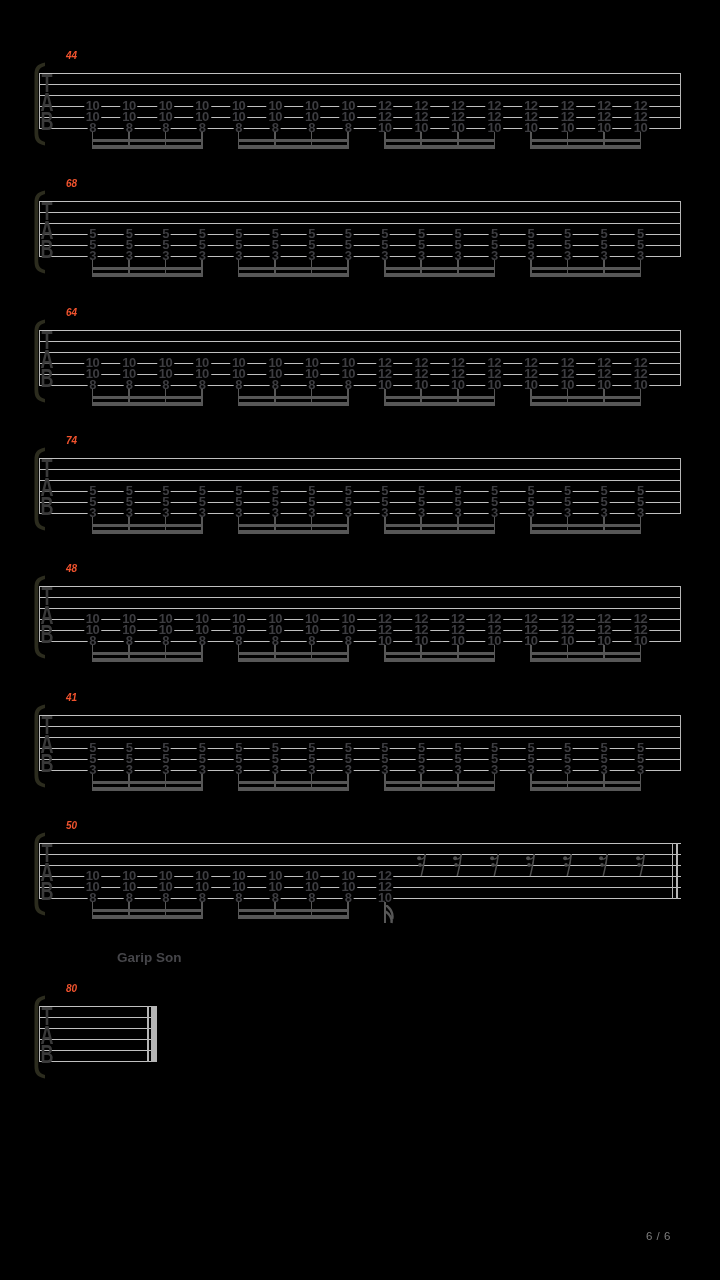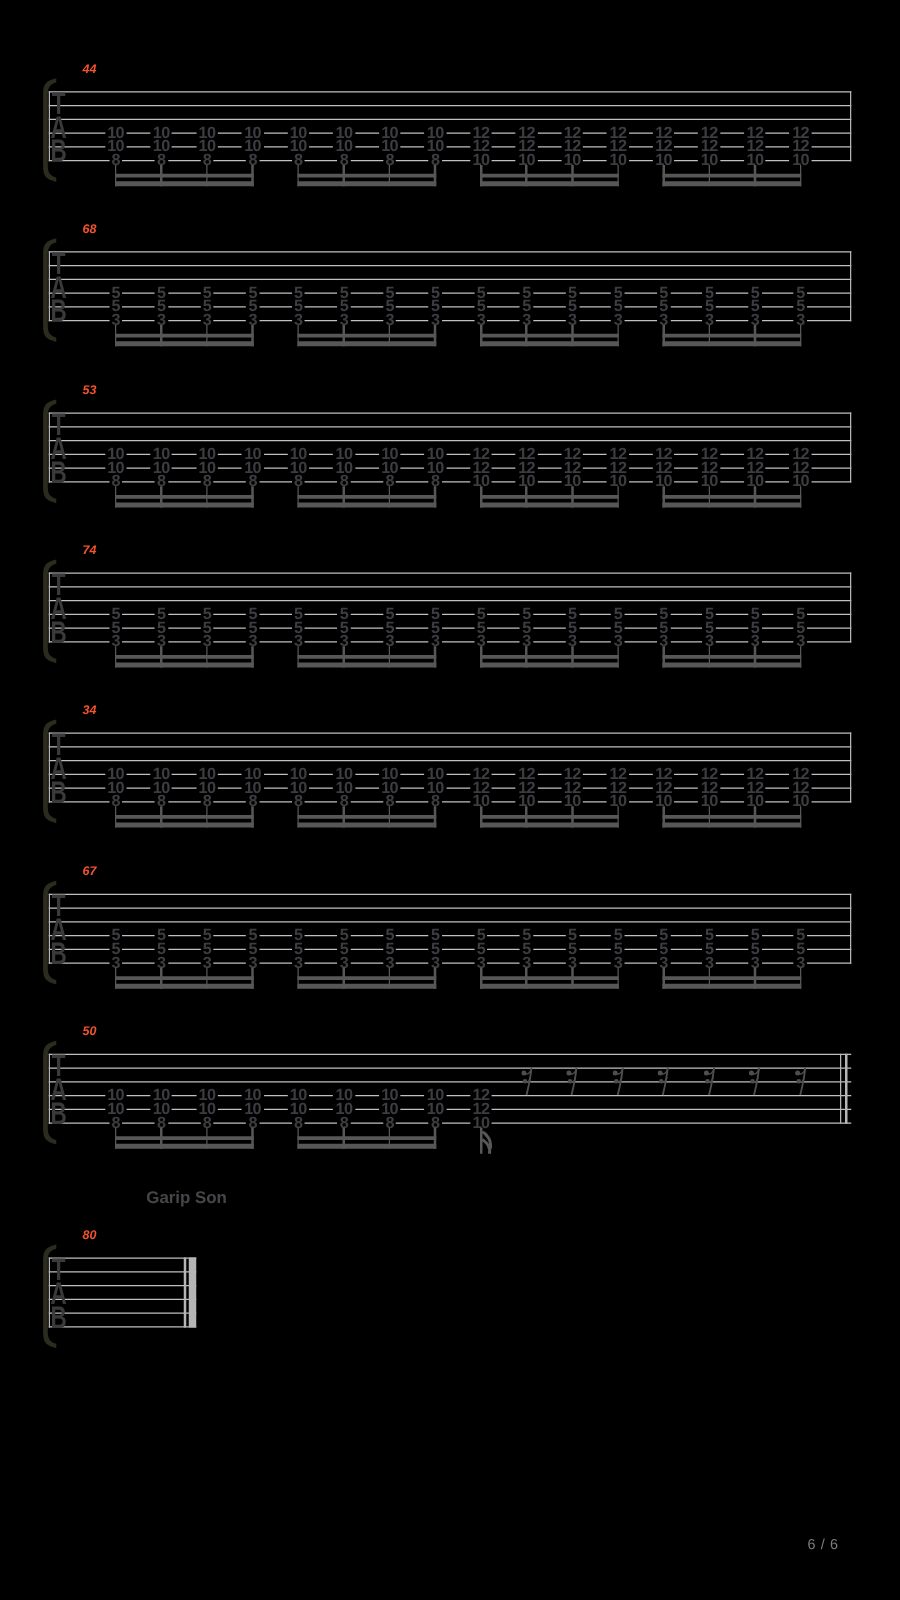--- a/index.html
+++ b/index.html
@@ -214,21 +214,21 @@
         <div class="beam" style="left: 91.5px; top: 267px; width: 111.59px;"></div>
         <div class="beam" style="left: 91.5px; top: 273.4px; width: 111.59px;"></div>
         <div class="beam" style="left: 237.62px; top: 267px; width: 111.59px;"></div>
         <div class="beam" style="left: 237.62px; top: 273.4px; width: 111.59px;"></div>
         <div class="beam" style="left: 383.74px; top: 267px; width: 111.59px;"></div>
         <div class="beam" style="left: 383.74px; top: 273.4px; width: 111.59px;"></div>
         <div class="beam" style="left: 529.86px; top: 267px; width: 111.59px;"></div>
         <div class="beam" style="left: 529.86px; top: 273.4px; width: 111.59px;"></div>
       </div>
       <div class="system" style="top: 0px;">
-        <div class="mnum" style="left: 66px; top: 308px;">53</div>
+        <div class="mnum" style="left: 66px; top: 308px;">64</div>
         <div class="bracket" style="left: 32px; top: 319px;"><svg width="14" height="84">
             <path d="M13,0.5 C4.5,2.5 2.5,5.5 2.5,13 L2.5,71 C2.5,78.5 4.5,81.5 13,83.5 L13,80 C7,78.5 6.2,75 6.2,69 L6.2,15 C6.2,9 7,5.5 13,4 Z" fill="#2c2c1e"></path>
           </svg></div>
         <div class="sline" style="left: 39px; width: 642px; top: 330px;"></div>
         <div class="sline" style="left: 39px; width: 642px; top: 341px;"></div>
         <div class="sline" style="left: 39px; width: 642px; top: 352px;"></div>
         <div class="sline" style="left: 39px; width: 642px; top: 363px;"></div>
         <div class="sline" style="left: 39px; width: 642px; top: 374px;"></div>
         <div class="sline" style="left: 39px; width: 642px; top: 385px;"></div>
         <div class="barline" style="left: 39px; top: 330px; width: 1px; height: 56px;"></div>
@@ -392,21 +392,21 @@
         <div class="beam" style="left: 91.5px; top: 524px; width: 111.59px;"></div>
         <div class="beam" style="left: 91.5px; top: 530.4px; width: 111.59px;"></div>
         <div class="beam" style="left: 237.62px; top: 524px; width: 111.59px;"></div>
         <div class="beam" style="left: 237.62px; top: 530.4px; width: 111.59px;"></div>
         <div class="beam" style="left: 383.74px; top: 524px; width: 111.59px;"></div>
         <div class="beam" style="left: 383.74px; top: 530.4px; width: 111.59px;"></div>
         <div class="beam" style="left: 529.86px; top: 524px; width: 111.59px;"></div>
         <div class="beam" style="left: 529.86px; top: 530.4px; width: 111.59px;"></div>
       </div>
       <div class="system" style="top: 0px;">
-        <div class="mnum" style="left: 66px; top: 564px;">34</div>
+        <div class="mnum" style="left: 66px; top: 564px;">48</div>
         <div class="bracket" style="left: 32px; top: 575px;"><svg width="14" height="84">
             <path d="M13,0.5 C4.5,2.5 2.5,5.5 2.5,13 L2.5,71 C2.5,78.5 4.5,81.5 13,83.5 L13,80 C7,78.5 6.2,75 6.2,69 L6.2,15 C6.2,9 7,5.5 13,4 Z" fill="#2c2c1e"></path>
           </svg></div>
         <div class="sline" style="left: 39px; width: 642px; top: 586px;"></div>
         <div class="sline" style="left: 39px; width: 642px; top: 597px;"></div>
         <div class="sline" style="left: 39px; width: 642px; top: 608px;"></div>
         <div class="sline" style="left: 39px; width: 642px; top: 619px;"></div>
         <div class="sline" style="left: 39px; width: 642px; top: 630px;"></div>
         <div class="sline" style="left: 39px; width: 642px; top: 641px;"></div>
         <div class="barline" style="left: 39px; top: 586px; width: 1px; height: 56px;"></div>
@@ -481,21 +481,21 @@
         <div class="beam" style="left: 91.5px; top: 652px; width: 111.59px;"></div>
         <div class="beam" style="left: 91.5px; top: 658.4px; width: 111.59px;"></div>
         <div class="beam" style="left: 237.62px; top: 652px; width: 111.59px;"></div>
         <div class="beam" style="left: 237.62px; top: 658.4px; width: 111.59px;"></div>
         <div class="beam" style="left: 383.74px; top: 652px; width: 111.59px;"></div>
         <div class="beam" style="left: 383.74px; top: 658.4px; width: 111.59px;"></div>
         <div class="beam" style="left: 529.86px; top: 652px; width: 111.59px;"></div>
         <div class="beam" style="left: 529.86px; top: 658.4px; width: 111.59px;"></div>
       </div>
       <div class="system" style="top: 0px;">
-        <div class="mnum" style="left: 66px; top: 693px;">67</div>
+        <div class="mnum" style="left: 66px; top: 693px;">41</div>
         <div class="bracket" style="left: 32px; top: 704px;"><svg width="14" height="84">
             <path d="M13,0.5 C4.5,2.5 2.5,5.5 2.5,13 L2.5,71 C2.5,78.5 4.5,81.5 13,83.5 L13,80 C7,78.5 6.2,75 6.2,69 L6.2,15 C6.2,9 7,5.5 13,4 Z" fill="#2c2c1e"></path>
           </svg></div>
         <div class="sline" style="left: 39px; width: 642px; top: 715px;"></div>
         <div class="sline" style="left: 39px; width: 642px; top: 726px;"></div>
         <div class="sline" style="left: 39px; width: 642px; top: 737px;"></div>
         <div class="sline" style="left: 39px; width: 642px; top: 748px;"></div>
         <div class="sline" style="left: 39px; width: 642px; top: 759px;"></div>
         <div class="sline" style="left: 39px; width: 642px; top: 770px;"></div>
         <div class="barline" style="left: 39px; top: 715px; width: 1px; height: 56px;"></div>

